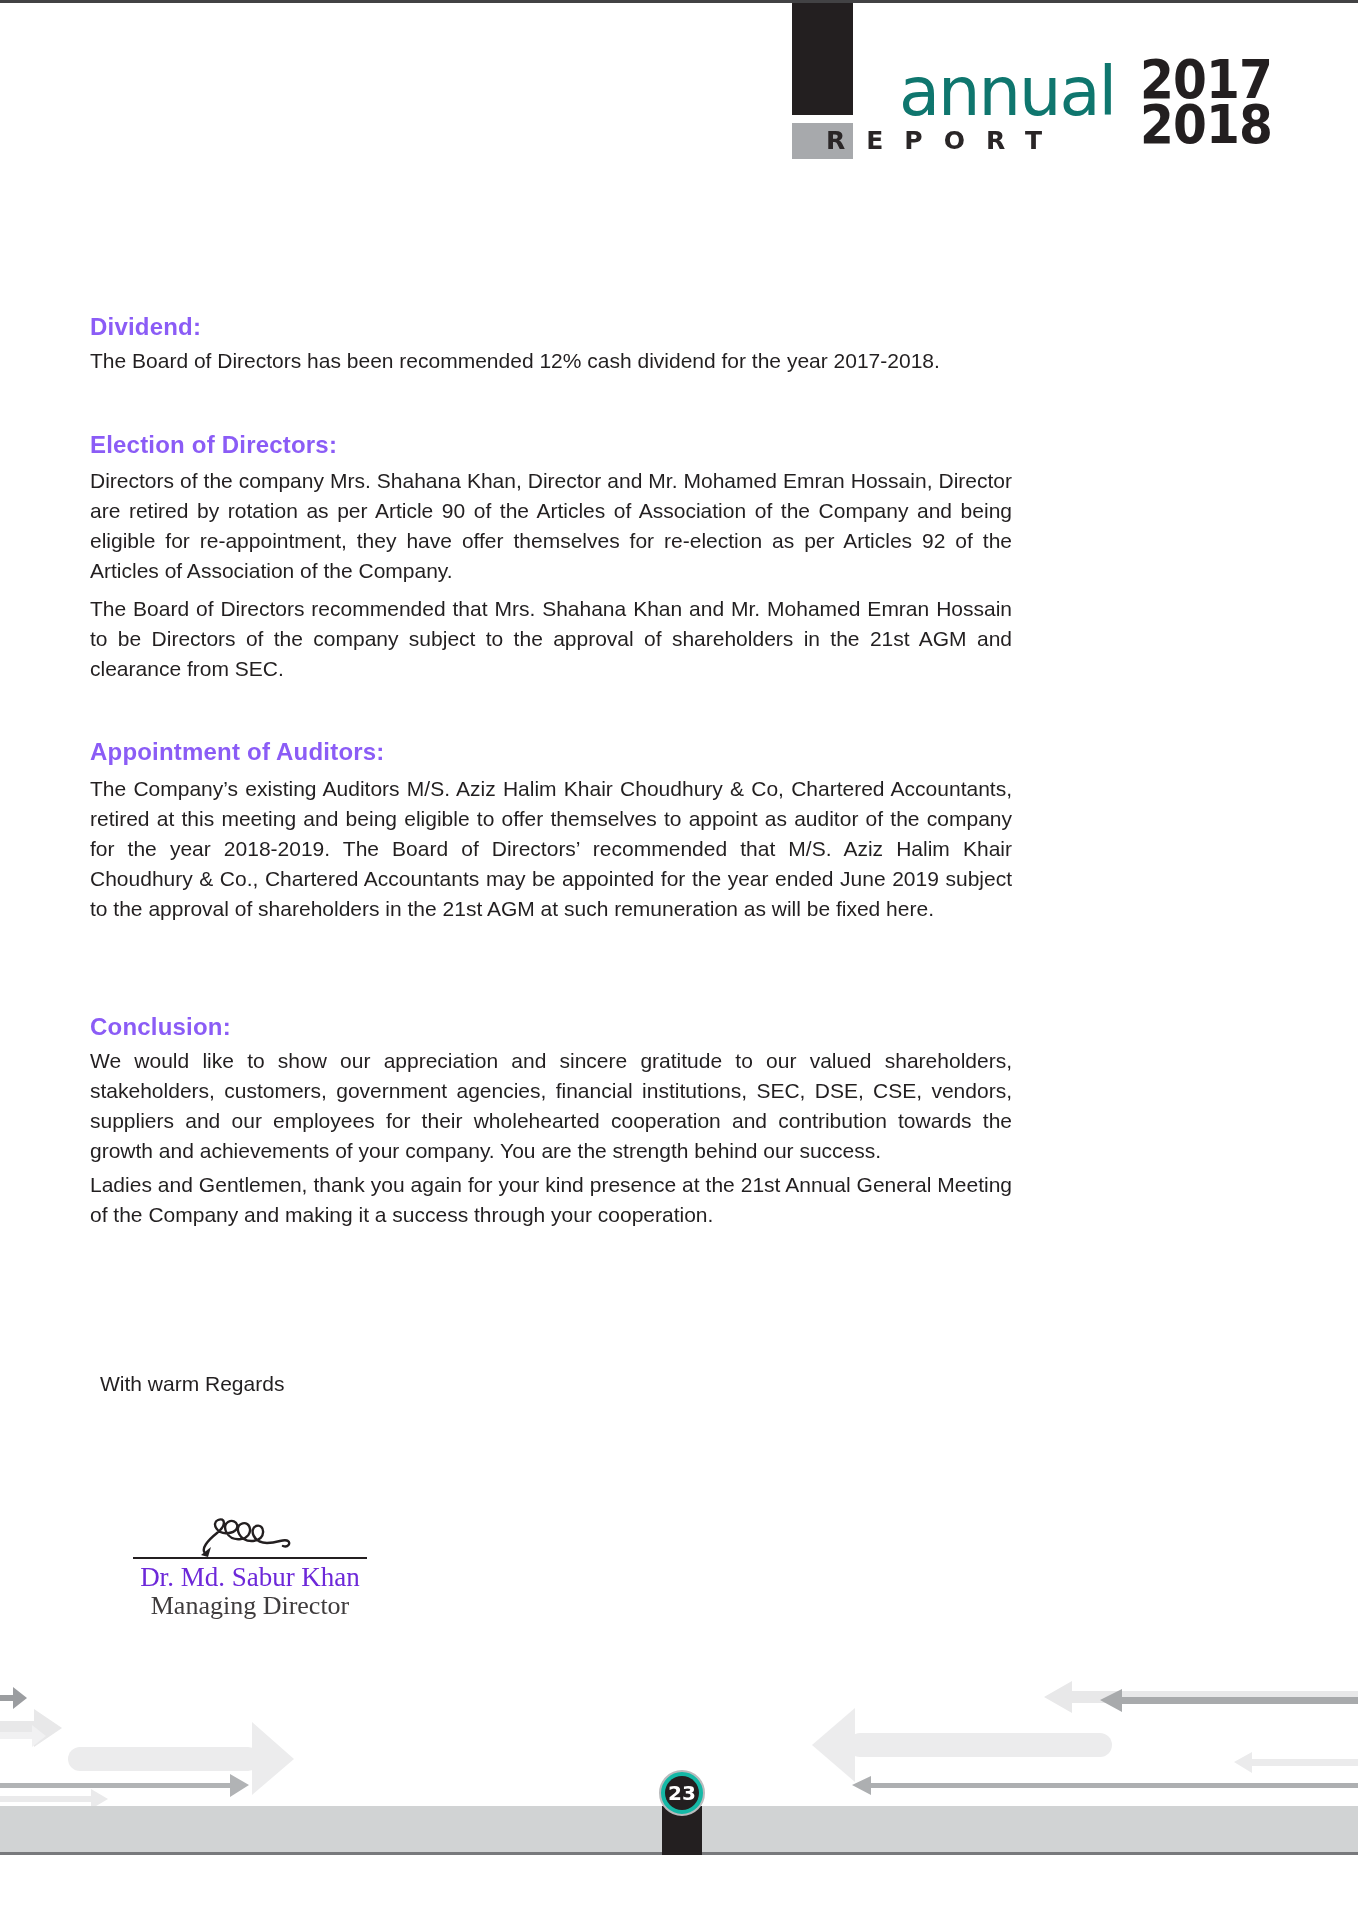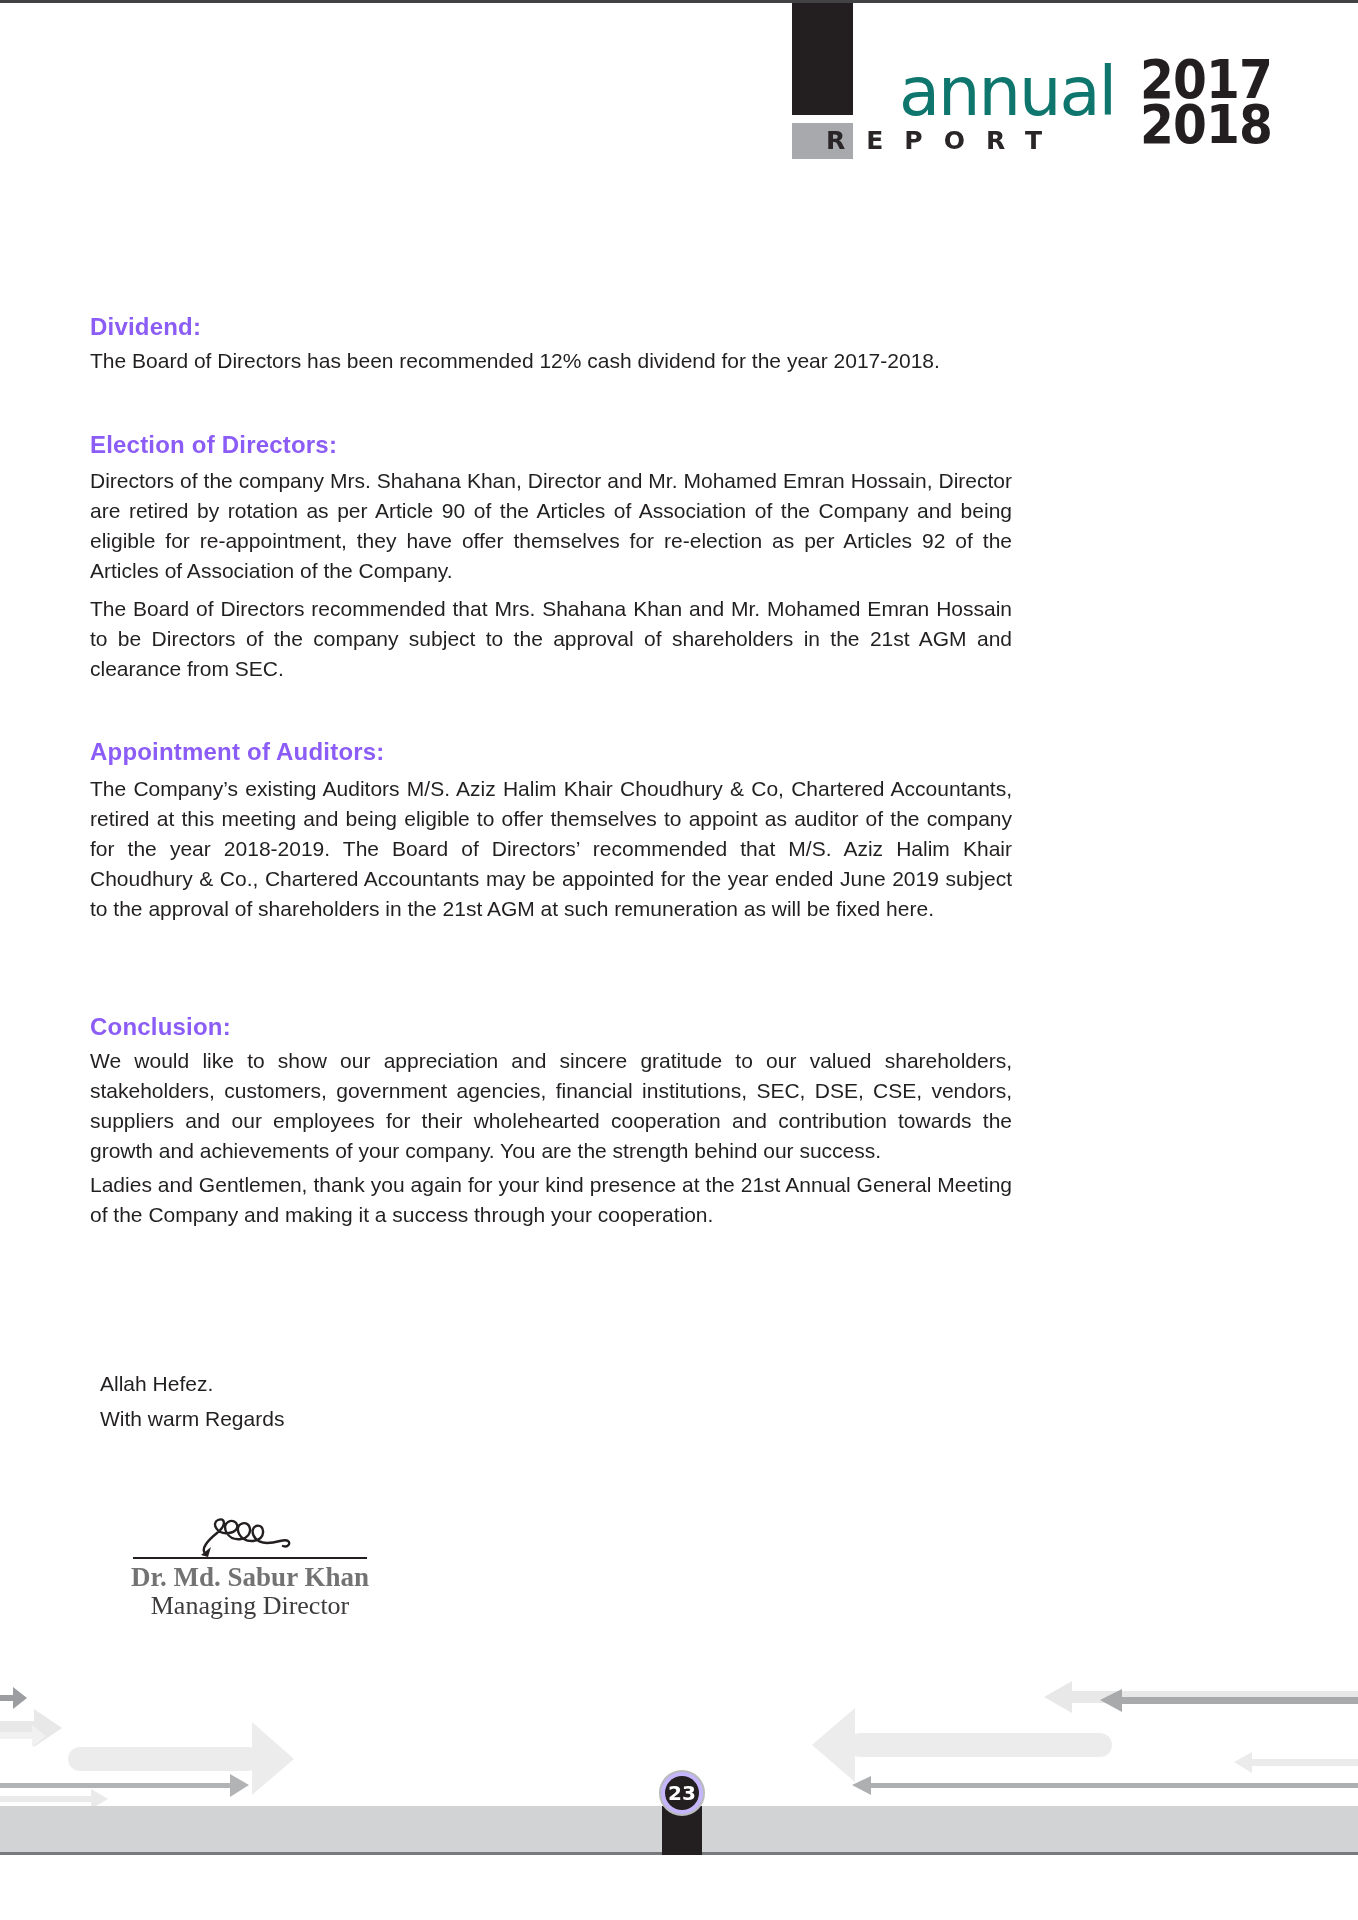--- a/index.html
+++ b/index.html
@@ -38,33 +38,33 @@
     font-size:21px;line-height:30px;text-align:justify;text-align-last:left;
     color:#221f20;
   }
   .closing{left:100px;width:700px;font-size:21px;line-height:35px;color:#221f20;}
 
   
   .sig-scribble{left:198px;top:1514px;}
   .sig-line{left:133px;top:1557px;width:234px;height:2px;background:#231f20;}
   .sig-name{
     left:113px;top:1562px;width:274px;text-align:center;
-    font-family:"Liberation Serif",serif;font-weight:bold;font-size:27px;color:#737373;
+    font-family:"Liberation Serif",serif;font-weight:normal;font-size:27px;color:#6d28d9;
   }
   .sig-title{
     left:113px;top:1591px;width:274px;text-align:center;
     font-family:"Liberation Serif",serif;font-size:26px;color:#3f3c3d;
   }
 
   
   .footer-art{left:0;top:1675px;}
   .band{left:0;top:1806px;width:1358px;height:46px;background:#d1d3d4;border-bottom:3px solid #78797c;}
   .page-tab{left:662px;top:1806px;width:40px;height:49px;background:#231f20;}
   .page-circle{
-    left:659px;top:1770px;width:46px;height:46px;border-radius:50%;background:#c4b5fd;
+    left:659px;top:1770px;width:46px;height:46px;border-radius:50%;background:#14b8a6;
     border:2px solid #b9bbbd;box-sizing:border-box;display:flex;align-items:center;justify-content:center;
   }
   .page-disc{
     width:34px;height:34px;border-radius:50%;background:#231f20;color:#ffffff;
     display:flex;align-items:center;justify-content:center;
     font-family:"DejaVu Sans",sans-serif;font-size:20px;font-weight:bold;
   }
 </style>
 </head>
 <body>
@@ -88,21 +88,20 @@
 <div class="abs content p" style="top:594px;">The Board of Directors recommended that Mrs. Shahana Khan and Mr. Mohamed Emran Hossain to be Directors of the company subject to the approval of shareholders in the 21st AGM and clearance from SEC.</div>
 
 <div class="abs content h" style="top:738px;">Appointment of Auditors:</div>
 <div class="abs content p" style="top:774px;">The Company’s existing Auditors M/S. Aziz Halim Khair Choudhury &amp; Co, Chartered Accountants, retired at this meeting and being eligible to offer themselves to appoint as auditor of the company for the year 2018-2019. The Board of Directors’ recommended that M/S. Aziz Halim Khair Choudhury &amp; Co., Chartered Accountants may be appointed for the year ended June 2019 subject to the approval of shareholders in the 21st AGM at such remuneration as will be fixed here.</div>
 
 <div class="abs content h" style="top:1013px;">Conclusion:</div>
 <div class="abs content p" style="top:1046px;">We would like to show our appreciation and sincere gratitude to our valued shareholders, stakeholders, customers, government agencies, financial institutions, SEC, DSE, CSE, vendors, suppliers and our employees for their wholehearted cooperation and contribution towards the growth and achievements of your company. You are the strength behind our success.</div>
 <div class="abs content p" style="top:1170px;">Ladies and Gentlemen, thank you again for your kind presence at the 21st Annual General Meeting of the Company and making it a success through your cooperation.</div>
 
 <div class="abs closing" style="top:1366px;">
-  <div>Allah Hefez.</div>
   <div>With warm Regards</div>
 </div>
 
 <svg class="abs sig-scribble" width="100" height="46" viewBox="0 0 100 46">
   <path d="M7,39 C3,35 9,27 19,19 C29,11 27,3 20,6 C13,9 19,21 31,19 C45,17 39,3 30,8 C23,12 29,27 43,25 C57,23 53,5 43,10 C36,13 41,28 55,27 C69,26 67,9 58,12 C51,15 55,29 69,29 C81,29 86,24 90,27 C93,29 90,34 85,32" fill="none" stroke="#231f20" stroke-width="2.4" stroke-linecap="round"></path>
   <path d="M3,41 L13,33 L10,43 Z" fill="#231f20"></path>
 </svg>
 <div class="abs sig-line"></div>
 <div class="abs sig-name">Dr. Md. Sabur Khan</div>
 <div class="abs sig-title">Managing Director</div>

